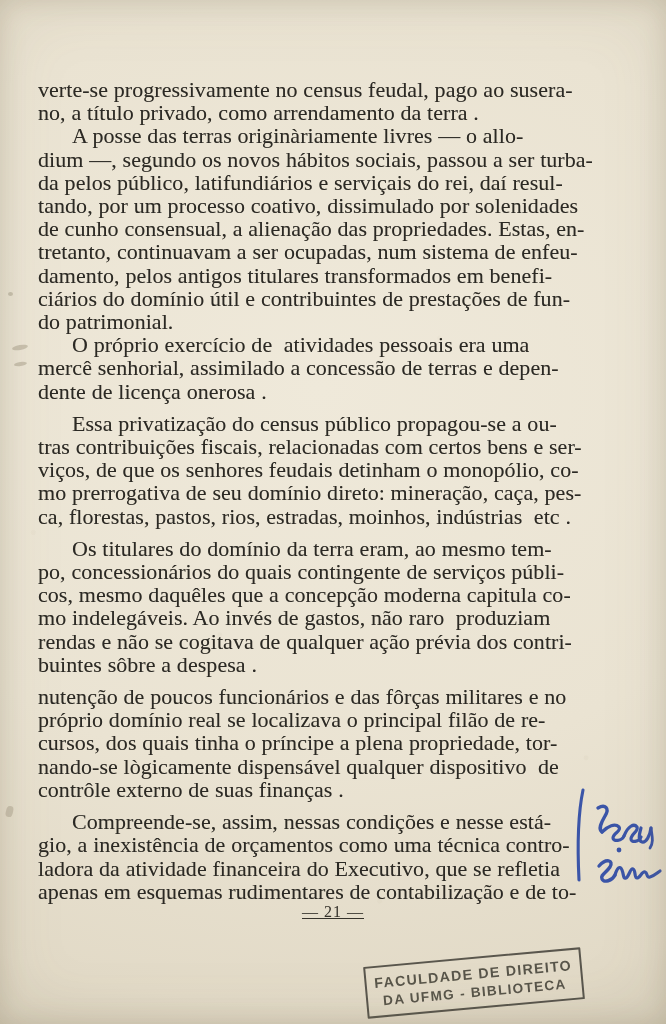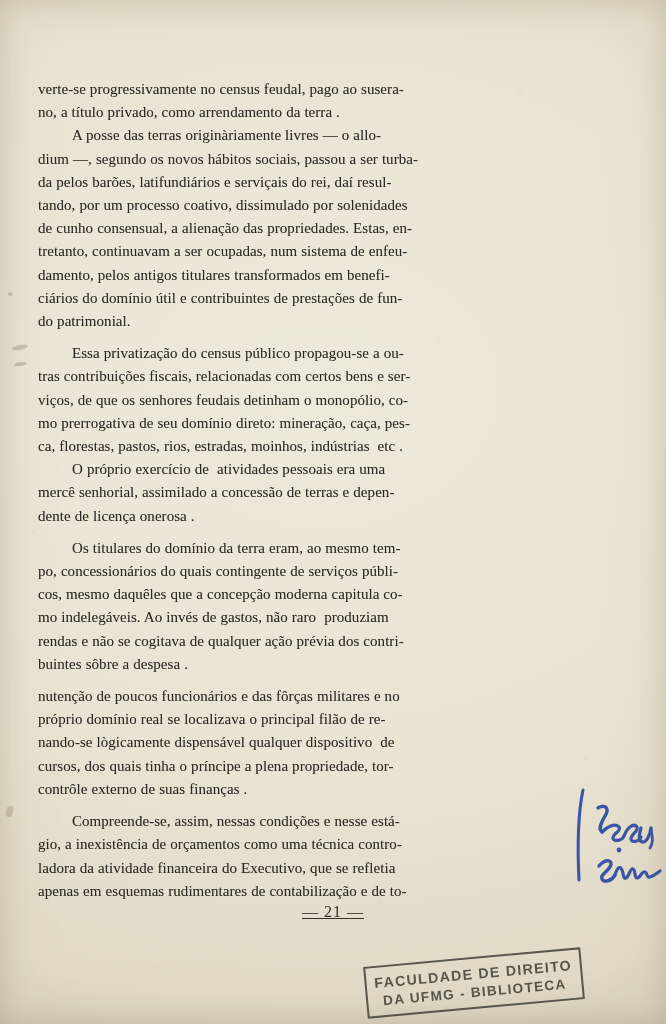--- a/index.html
+++ b/index.html
@@ -54,21 +54,21 @@
   
   #textblock {
     position: absolute;
     left: 38px;
     top: 78px;
     width: 536px;
   }
   .para {
     margin: 0;
     color: #2a2823;
-    font-size: 15px;
+    font-size: 22px;
     line-height: 23.2px;
     text-align: justify;
     text-align-last: left;
     word-spacing: .2px;
     letter-spacing: .05px;
     -webkit-font-smoothing: antialiased;
   }
   .para + .para { margin-top: 0; }
   .para.gap { margin-top: 9px; }
 
@@ -185,66 +185,66 @@
     </p>
 
     <p class="para">
       <span class="line j ind">
         <span>A posse das terras originàriamente livres — o allo-</span>
       </span>
       <span class="line j">
         <span>dium —, segundo os novos hábitos sociais, passou a ser turba-</span>
       </span>
       <span class="line j">
-        <span>da pelos barões, latifundiários e serviçais do rei, daí resul-</span>
+        <span>da pelos público, latifundiários e serviçais do rei, daí resul-</span>
       </span>
       <span class="line j">
         <span>tando, por um processo coativo, dissimulado por solenidades</span>
       </span>
       <span class="line j">
         <span>de cunho consensual, a alienação das propriedades. Estas, en-</span>
       </span>
       <span class="line j">
         <span>tretanto, continuavam a ser ocupadas, num sistema de enfeu-</span>
       </span>
       <span class="line j">
         <span>damento, pelos antigos titulares transformados em benefi-</span>
       </span>
       <span class="line j">
         <span>ciários do domínio útil e contribuintes de prestações de fun-</span>
       </span>
       <span class="line">do patrimonial.</span>
     </p>
 
+    <p class="para">
+      <span class="line j ind">
+        <span>O próprio exercício de  atividades pessoais era uma</span>
+      </span>
+      <span class="line j">
+        <span>mercê senhorial, assimilado a concessão de terras e depen-</span>
+      </span>
+      <span class="line">dente de licença onerosa .</span>
+    </p>
+
     <p class="para gap">
       <span class="line j ind">
         <span>Essa privatização do census público propagou-se a ou-</span>
       </span>
       <span class="line j">
         <span>tras contribuições fiscais, relacionadas com certos bens e ser-</span>
       </span>
       <span class="line j">
         <span>viços, de que os senhores feudais detinham o monopólio, co-</span>
       </span>
       <span class="line j">
         <span>mo prerrogativa de seu domínio direto: mineração, caça, pes-</span>
       </span>
       <span class="line">ca, florestas, pastos, rios, estradas, moinhos, indústrias  etc .</span>
     </p>
 
-    <p class="para">
-      <span class="line j ind">
-        <span>O próprio exercício de  atividades pessoais era uma</span>
-      </span>
-      <span class="line j">
-        <span>mercê senhorial, assimilado a concessão de terras e depen-</span>
-      </span>
-      <span class="line">dente de licença onerosa .</span>
-    </p>
-
     <p class="para gap">
       <span class="line j ind">
         <span>Os titulares do domínio da terra eram, ao mesmo tem-</span>
       </span>
       <span class="line j">
         <span>po, concessionários do quais contingente de serviços públi-</span>
       </span>
       <span class="line j">
         <span>cos, mesmo daquêles que a concepção moderna capitula co-</span>
       </span>
@@ -258,24 +258,24 @@
     </p>
 
     <p class="para gap">
       <span class="line j">
         <span>nutenção de poucos funcionários e das fôrças militares e no</span>
       </span>
       <span class="line j">
         <span>próprio domínio real se localizava o principal filão de re-</span>
       </span>
       <span class="line j">
+        <span>cursos, dos quais tinha o príncipe a plena propriedade, tor-</span>
+      </span>
+      <span class="line j">
         <span>nando-se lògicamente dispensável qualquer dispositivo  de</span>
-      </span>
-      <span class="line j">
-        <span>cursos, dos quais tinha o príncipe a plena propriedade, tor-</span>
       </span>
       <span class="line">contrôle externo de suas finanças .</span>
     </p>
 
     <p class="para gap">
       <span class="line j ind">
         <span>Compreende-se, assim, nessas condições e nesse está-</span>
       </span>
       <span class="line j">
         <span>gio, a inexistência de orçamentos como uma técnica contro-</span>

